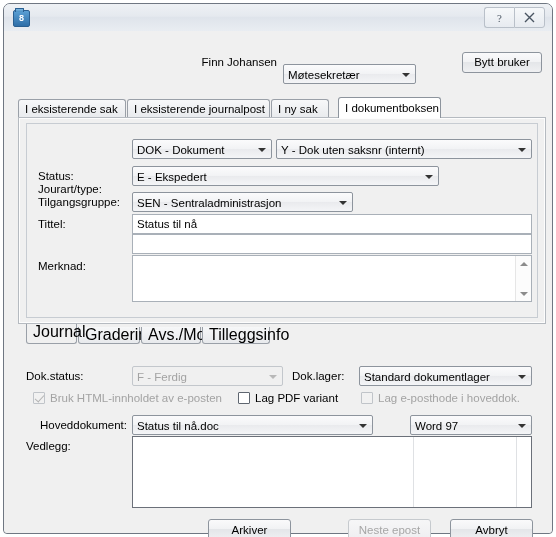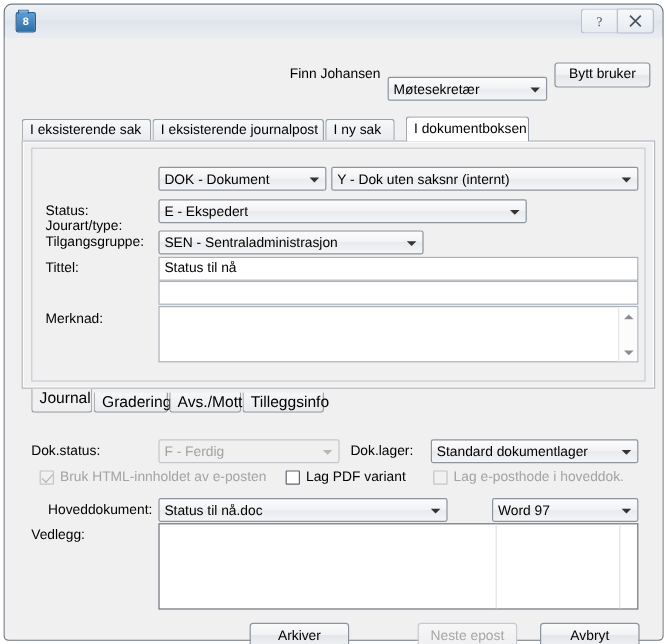--- a/index.html
+++ b/index.html
@@ -117,21 +117,21 @@
   }
   .inner-panel{
     position:absolute;left:22px;top:92px;width:512px;height:195px;
     box-sizing:border-box;background:#f0f0f0;border:1px solid #c7ccd2;
   }
   
   .itab{
     position:absolute;box-sizing:border-box;height:17px;
     background:linear-gradient(to bottom,#f6f7f8,#e8eaed);
     border:1px solid #9aa0a8;border-top:none;border-radius:0 0 3px 3px;
-    font-size:13px;color:#000;padding:1px 6px 0 6px;line-height:14px;white-space:nowrap;
+    font-size:16px;color:#000;padding:1px 6px 0 6px;line-height:14px;white-space:nowrap;
   }
   .itab.active{
     background:#f0f0f0;border-color:#9aa0a8;height:20px;
     top:293px;border-top:none;padding-top:1px;z-index:6;
   }
   
   .cbwrap{position:absolute;display:flex;align-items:center;gap:5px;}
   .cb{
     width:12px;height:12px;box-sizing:border-box;
     background:#fff;border:1px solid #5f6670;border-radius:1px;
@@ -188,21 +188,21 @@
   </div>
 
   <div class="client">
 
     <div class="hdr-row">
       <span class="hdr-user">Finn Johansen</span>
       <div class="combo" style="width:133px;margin-top:24px;">
         <span>Møtesekretær</span>
         <span class="arrow"></span>
       </div>
-      <div class="btn" style="width:80px;">Bytt  bruker</div>
+      <div class="btn" style="width:80px;margin-left:40px;">Bytt  bruker</div>
     </div>
 
     <div class="tabstrip">
       <div class="tab" style="left:0;width:108px;">I eksisterende sak</div>
       <div class="tab" style="left:109px;width:143px;">I eksisterende journalpost</div>
       <div class="tab" style="left:253px;width:58px;">I ny sak</div>
       <div class="tab active" style="left:320px;width:103px;">I dokumentboksen</div>
     </div>
 
     <div class="panel"></div>

